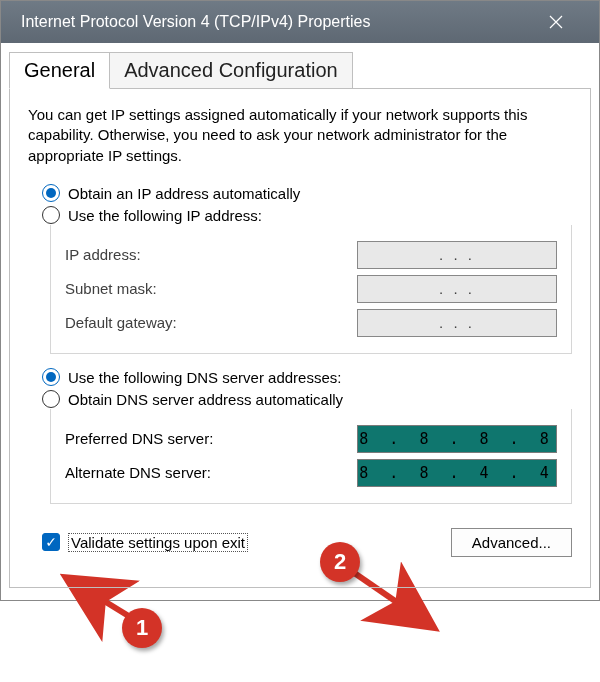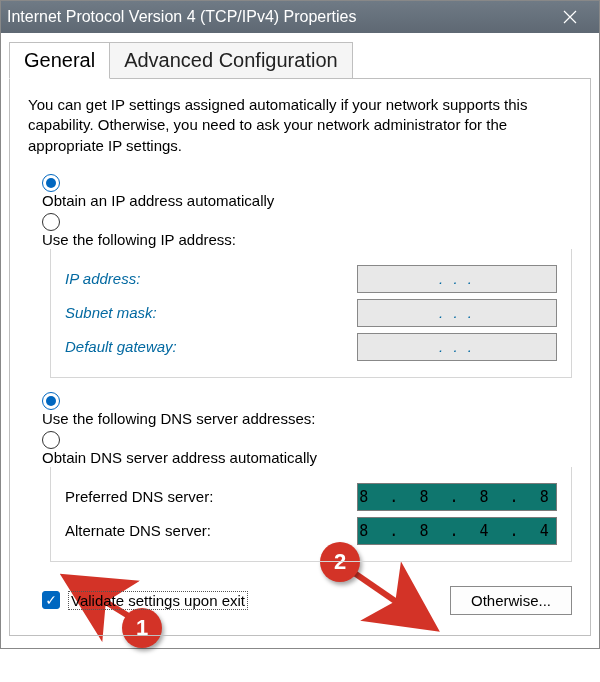--- a/index.html
+++ b/index.html
@@ -1,38 +1,38 @@
 <!DOCTYPE html>
 <html><head>
 <meta charset="utf-8">
 <style>
   * { box-sizing: border-box; font-family: "Segoe UI", Tahoma, sans-serif; }
   body { margin: 0; background: #fff; width: 600px; height: 682px; overflow: hidden; font-size: 15px; color: #000; }
   .window { width: 600px; border: 1px solid #888; background: #fff; }
-  .titlebar { height: 32px; background: linear-gradient(#6f7a85,#5e6873); color: #fff; display: flex; align-items: center; padding: 0 6px; font-size: 16px; }
+  .titlebar { height: 42px; background: linear-gradient(#6f7a85,#5e6873); color: #fff; display: flex; align-items: center; padding: 0 20px; font-size: 16px; }
   .titlebar .title { flex: 1; }
   .close-btn { width: 46px; height: 40px; display: flex; align-items: center; justify-content: center; font-size: 18px; cursor: default; }
   .client { padding: 8px 8px 12px 8px; }
   .tabs { display: flex; position: relative; top: 1px; }
   .tab { padding: 6px 14px 6px 14px; border: 1px solid #bfbfbf; border-bottom: none; background: #fff; font-size: 20px; margin-right: 0; }
   .tab.inactive { background: #f5f5f5; color: #222; }
   .tab.active { background: #fff; border-bottom: 1px solid #fff; position: relative; z-index: 2; }
   .tab.inactive { border-left: none; }
-  .tab-panel { border: 1px solid #bfbfbf; padding: 16px 18px 20px 18px; position: relative; z-index: 1; }
+  .tab-panel { border: 1px solid #bfbfbf; padding: 16px 18px 30px 18px; position: relative; z-index: 1; }
   .intro { margin-bottom: 18px; line-height: 1.35; }
-  .radio-row { display: flex; align-items: flex-start; margin: 0 0 4px 14px; flex-direction: column; }
+  .radio-row { display: flex; align-items: flex-end; margin: 0 0 4px 14px; }
   .radio, .checkbox { width: 18px; height: 18px; border: 1.5px solid #333; border-radius: 50%; display: inline-flex; align-items: center; justify-content: center; margin-right: 8px; background: #fff; }
   .radio.selected { border-color: #0067c0; }
   .radio.selected::after { content: ""; width: 10px; height: 10px; background: #0067c0; border-radius: 50%; }
   .checkbox { border-radius: 3px; }
   .checkbox.checked { background: #0067c0; border-color: #0067c0; color: #fff; font-size: 14px; line-height: 14px; }
   .checkbox.checked::after { content: "✓"; }
   .group { border: 1px solid #d6d6d6; border-top: none; margin: -3px 0 14px 22px; padding: 10px 14px 10px 14px; }
   .field-row { display: flex; align-items: center; justify-content: space-between; margin: 6px 0; }
-  .field-row.disabled { color: #0369a1; font-style: italic; }
+  .field-row.disabled { color: #404040; }
   .ipbox { width: 200px; height: 28px; border: 1px solid #888; background: #e8e8e8; text-align: center; letter-spacing: 3px; font-size: 15px; display:flex; align-items:center; justify-content:center;}
   .ipbox.enabled { background: #0f766e; border: 1px solid #7a7a7a; letter-spacing: 6px; font-family: Consolas, monospace; }
   .bottom-row { display: flex; align-items: center; margin-top: 24px; }
   .chk-wrap { display: flex; align-items: center; margin-left: 14px; flex:1; }
   .chk-label { border: 1px dotted #555; padding: 0 2px; }
   .btn { background: #fdfdfd; border: 1px solid #8a8a8a; padding: 5px 20px; font-size: 15px; min-width: 96px; text-align:center; }
   .btn.primary { border: 1px solid #0067c0; box-shadow: inset 0 0 0 1px #3a97e8; }
   .footer { display: flex; justify-content: flex-end; gap: 10px; padding: 14px 18px 10px 0; }
   .annot { position: absolute; pointer-events: none; }
   .badge { width: 40px; height: 40px; border-radius: 50%; background: #d33327; color: #fff; font-weight: 700; font-size: 22px; display:flex; align-items:center; justify-content:center; box-shadow: 2px 3px 4px rgba(0,0,0,.35); }
@@ -102,21 +102,21 @@
           <span>Alternate DNS server:</span>
           <span class="ipbox enabled">8 . 8 . 4 . 4</span>
         </div>
       </div>
 
       <div class="bottom-row">
         <div class="chk-wrap">
           <span class="checkbox checked"></span>
           <span class="chk-label">Validate settings upon exit</span>
         </div>
-        <div class="btn">Otherwise...</div>
+        <div class="btn">Advanced...</div>
       </div>
     </div>
 
   </div>
 </div>
 
 <svg class="annot" style="left:0;top:0" width="600" height="682">
   <defs>
     <marker id="ah" markerWidth="12" markerHeight="12" refX="10" refY="6" orient="auto">
       <path d="M0,0 L12,6 L0,12 L3,6 Z" fill="#d33327"></path>

